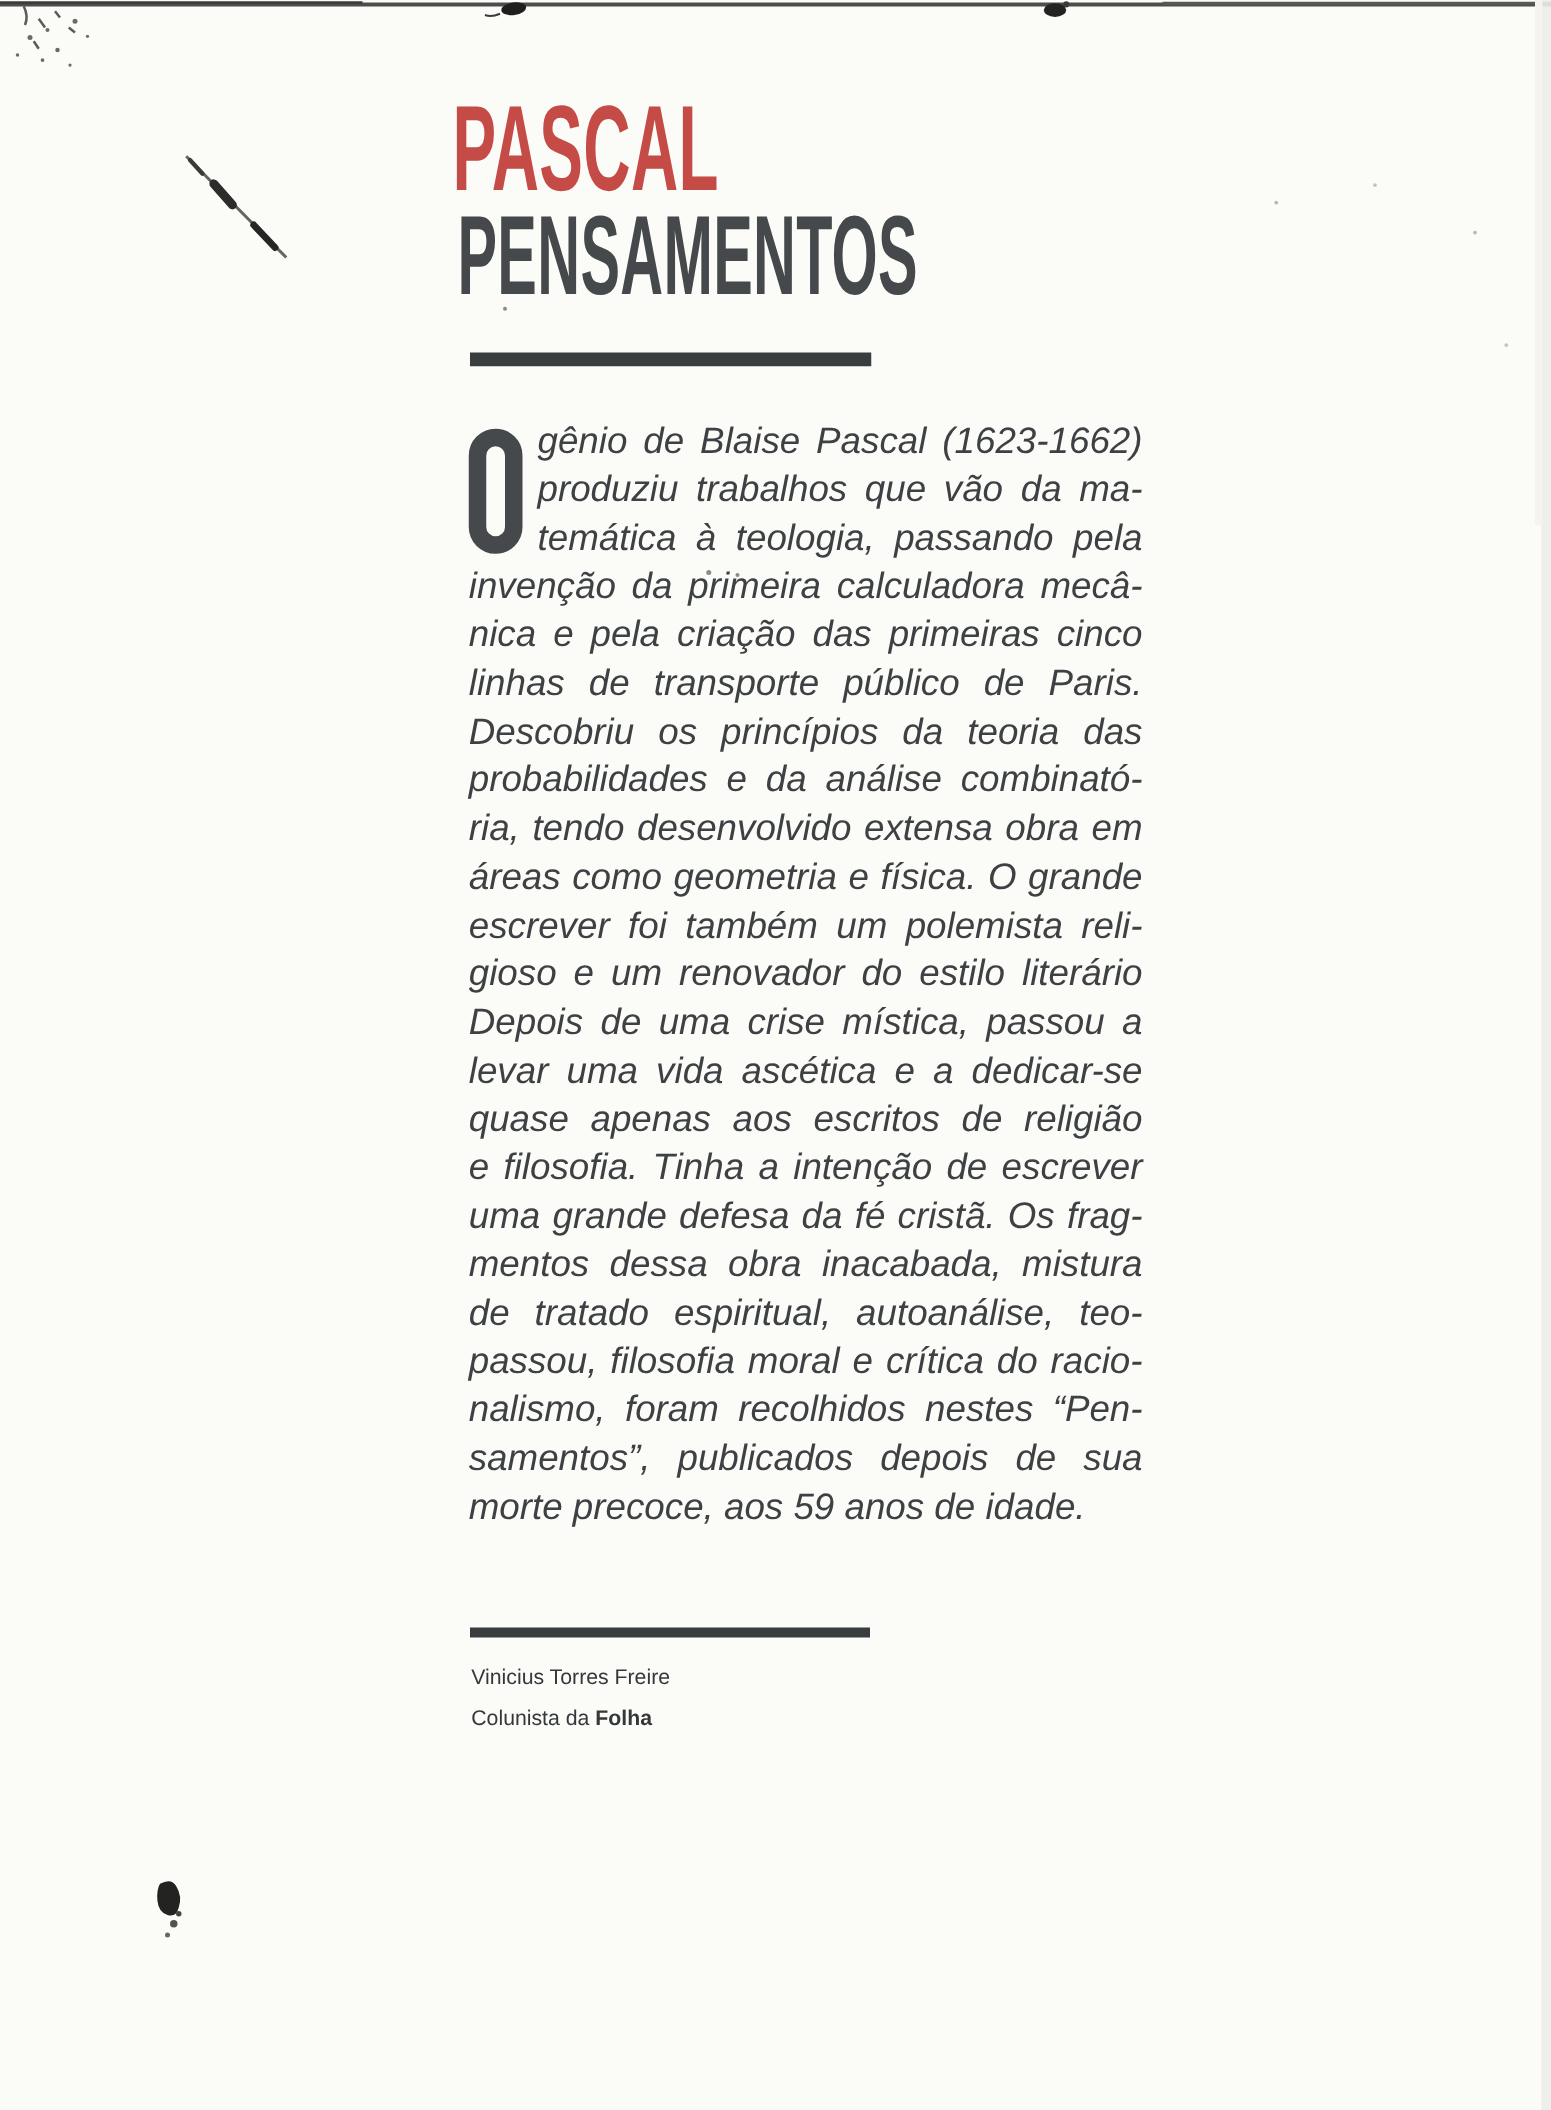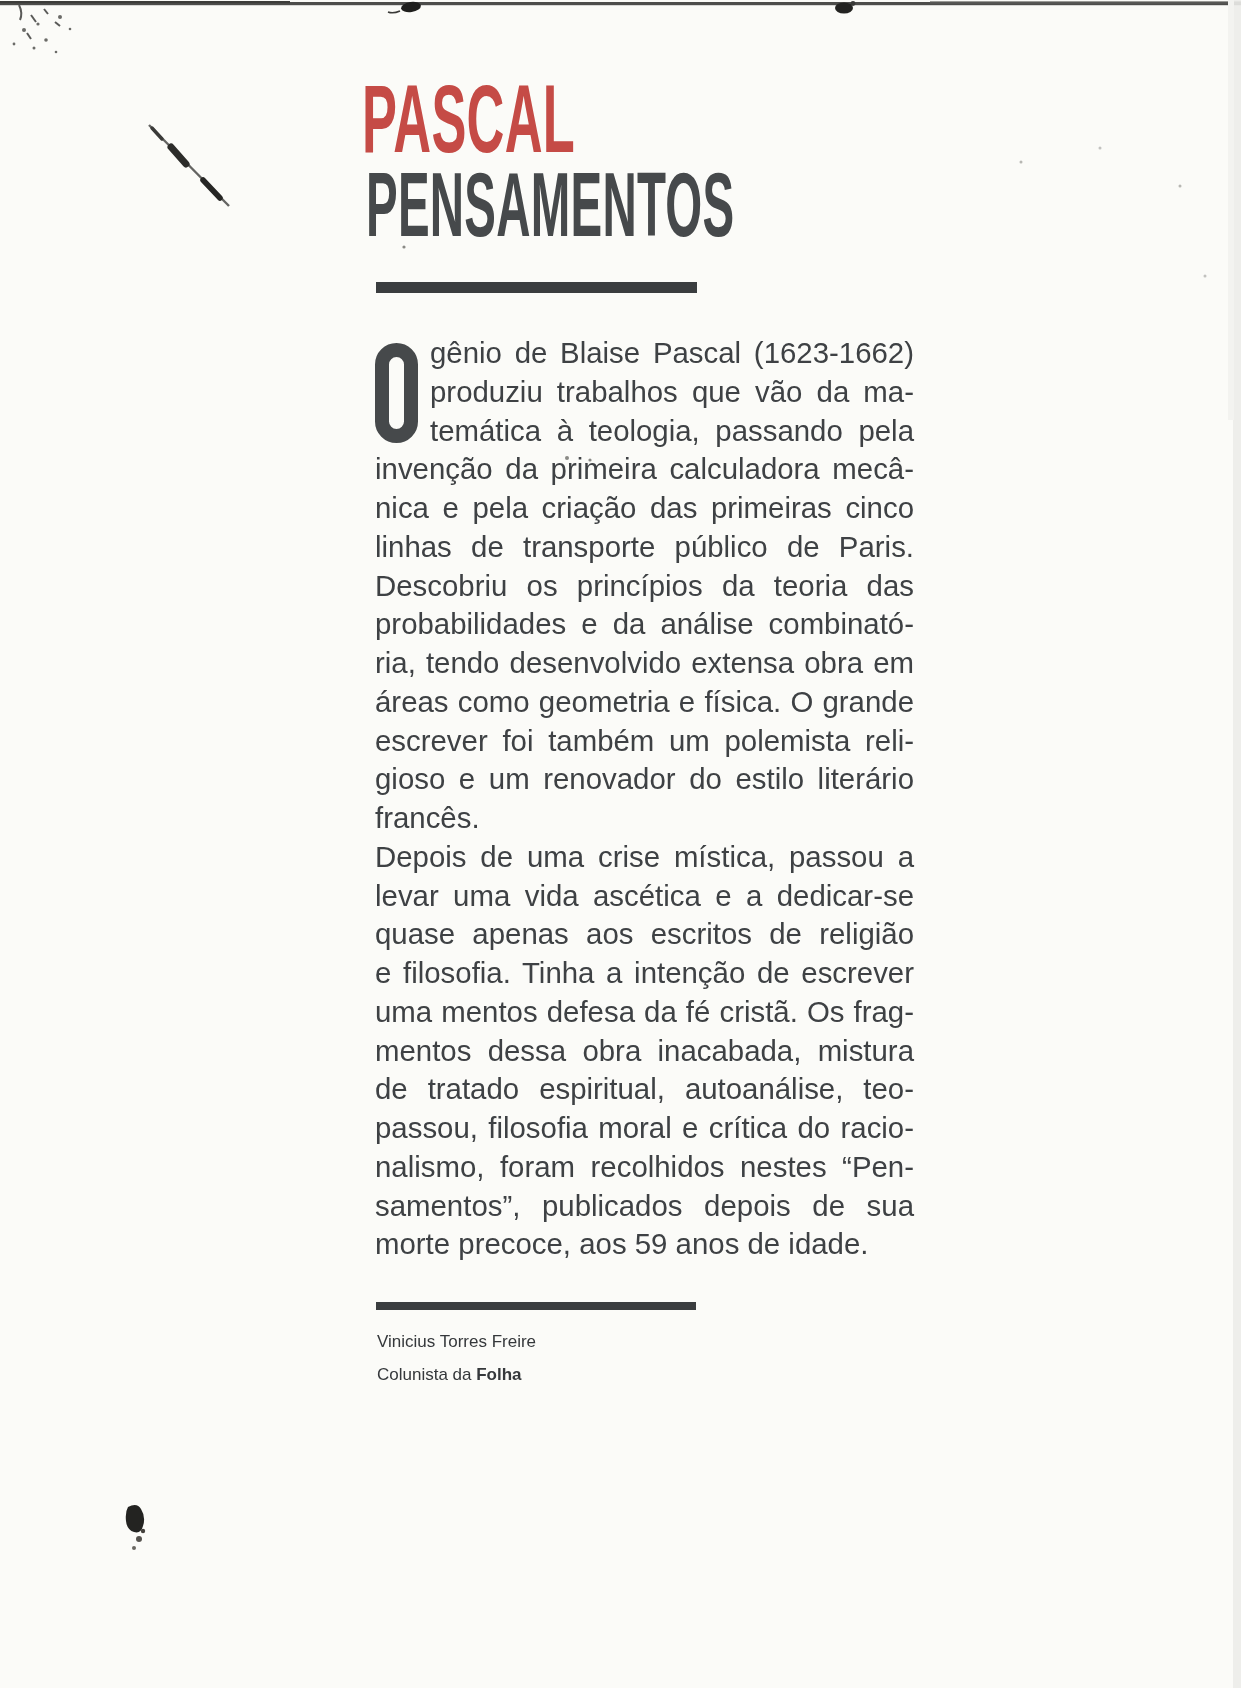--- a/index.html
+++ b/index.html
@@ -55,20 +55,21 @@
     color:var(--body-ink,#3e4144);
     font-size:29.4px;
   }
   .bline{
     height:38.75px;
     line-height:38.75px;
     text-align:justify;
     text-align-last:justify;
     white-space:normal;
     overflow:visible;
+    font-style:italic;
   }
   .bline.indent{padding-left:55px;}
   .bline.end{text-align:left;text-align-last:left;}
 
   
   #drop-cap{
     position:absolute;
     left:375px;top:343px;
     width:43px;height:100px;
     box-sizing:border-box;
@@ -170,26 +171,25 @@
       <div class="bline indent">temática à teologia, passando pela</div>
       <div class="bline">invenção da primeira calculadora mecâ-</div>
       <div class="bline">nica e pela criação das primeiras cinco</div>
       <div class="bline">linhas de transporte público de Paris.</div>
       <div class="bline">Descobriu os princípios da teoria das</div>
       <div class="bline">probabilidades e da análise combinató-</div>
       <div class="bline">ria, tendo desenvolvido extensa obra em</div>
       <div class="bline">áreas como geometria e física. O grande</div>
       <div class="bline">escrever foi também um polemista reli-</div>
       <div class="bline">gioso e um renovador do estilo literário</div>
-      <div class="bline end">francês.</div>
       <div class="bline">Depois de uma crise mística, passou a</div>
       <div class="bline">levar uma vida ascética e a dedicar-se</div>
       <div class="bline">quase apenas aos escritos de religião</div>
       <div class="bline">e filosofia. Tinha a intenção de escrever</div>
-      <div class="bline">uma mentos defesa da fé cristã. Os frag-</div>
+      <div class="bline">uma grande defesa da fé cristã. Os frag-</div>
       <div class="bline">mentos dessa obra inacabada, mistura</div>
       <div class="bline">de tratado espiritual, autoanálise, teo-</div>
       <div class="bline">passou, filosofia moral e crítica do racio-</div>
       <div class="bline">nalismo, foram recolhidos nestes “Pen-</div>
       <div class="bline">samentos”, publicados depois de sua</div>
       <div class="bline end">morte precoce, aos 59 anos de idade.</div>
     </div>
 
   <div id="rule-bottom" class="rule"></div>
 

